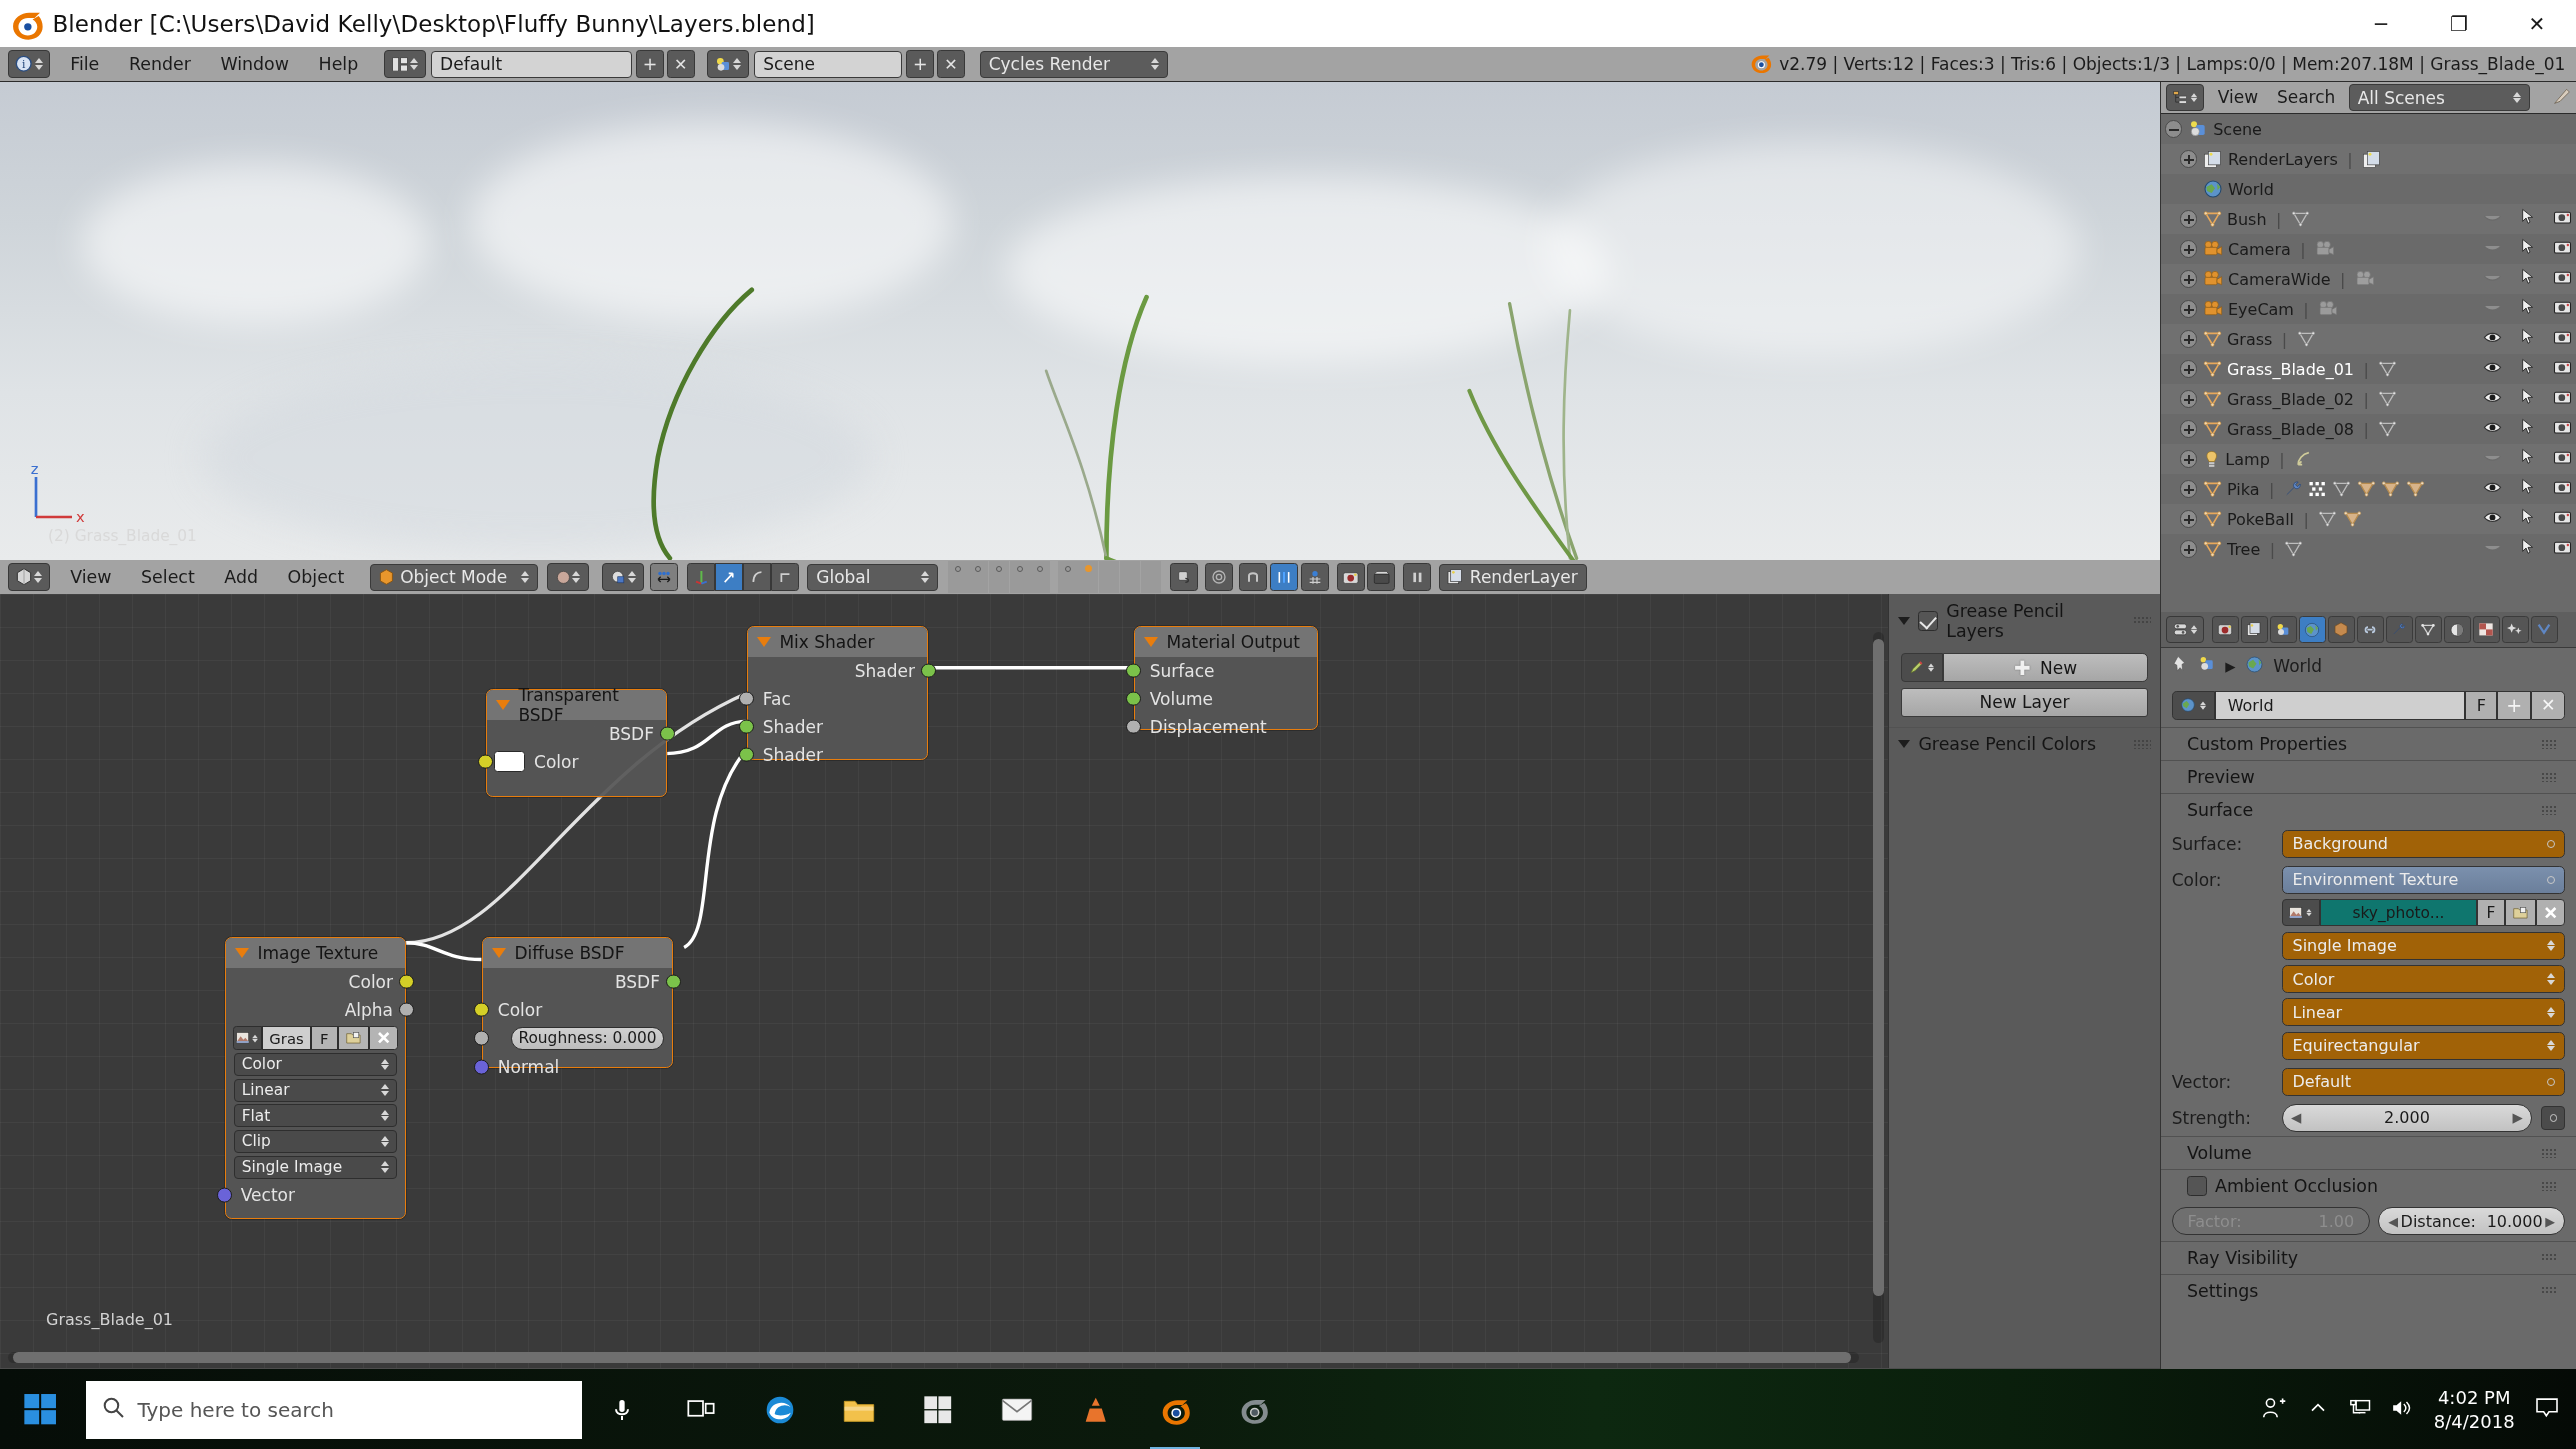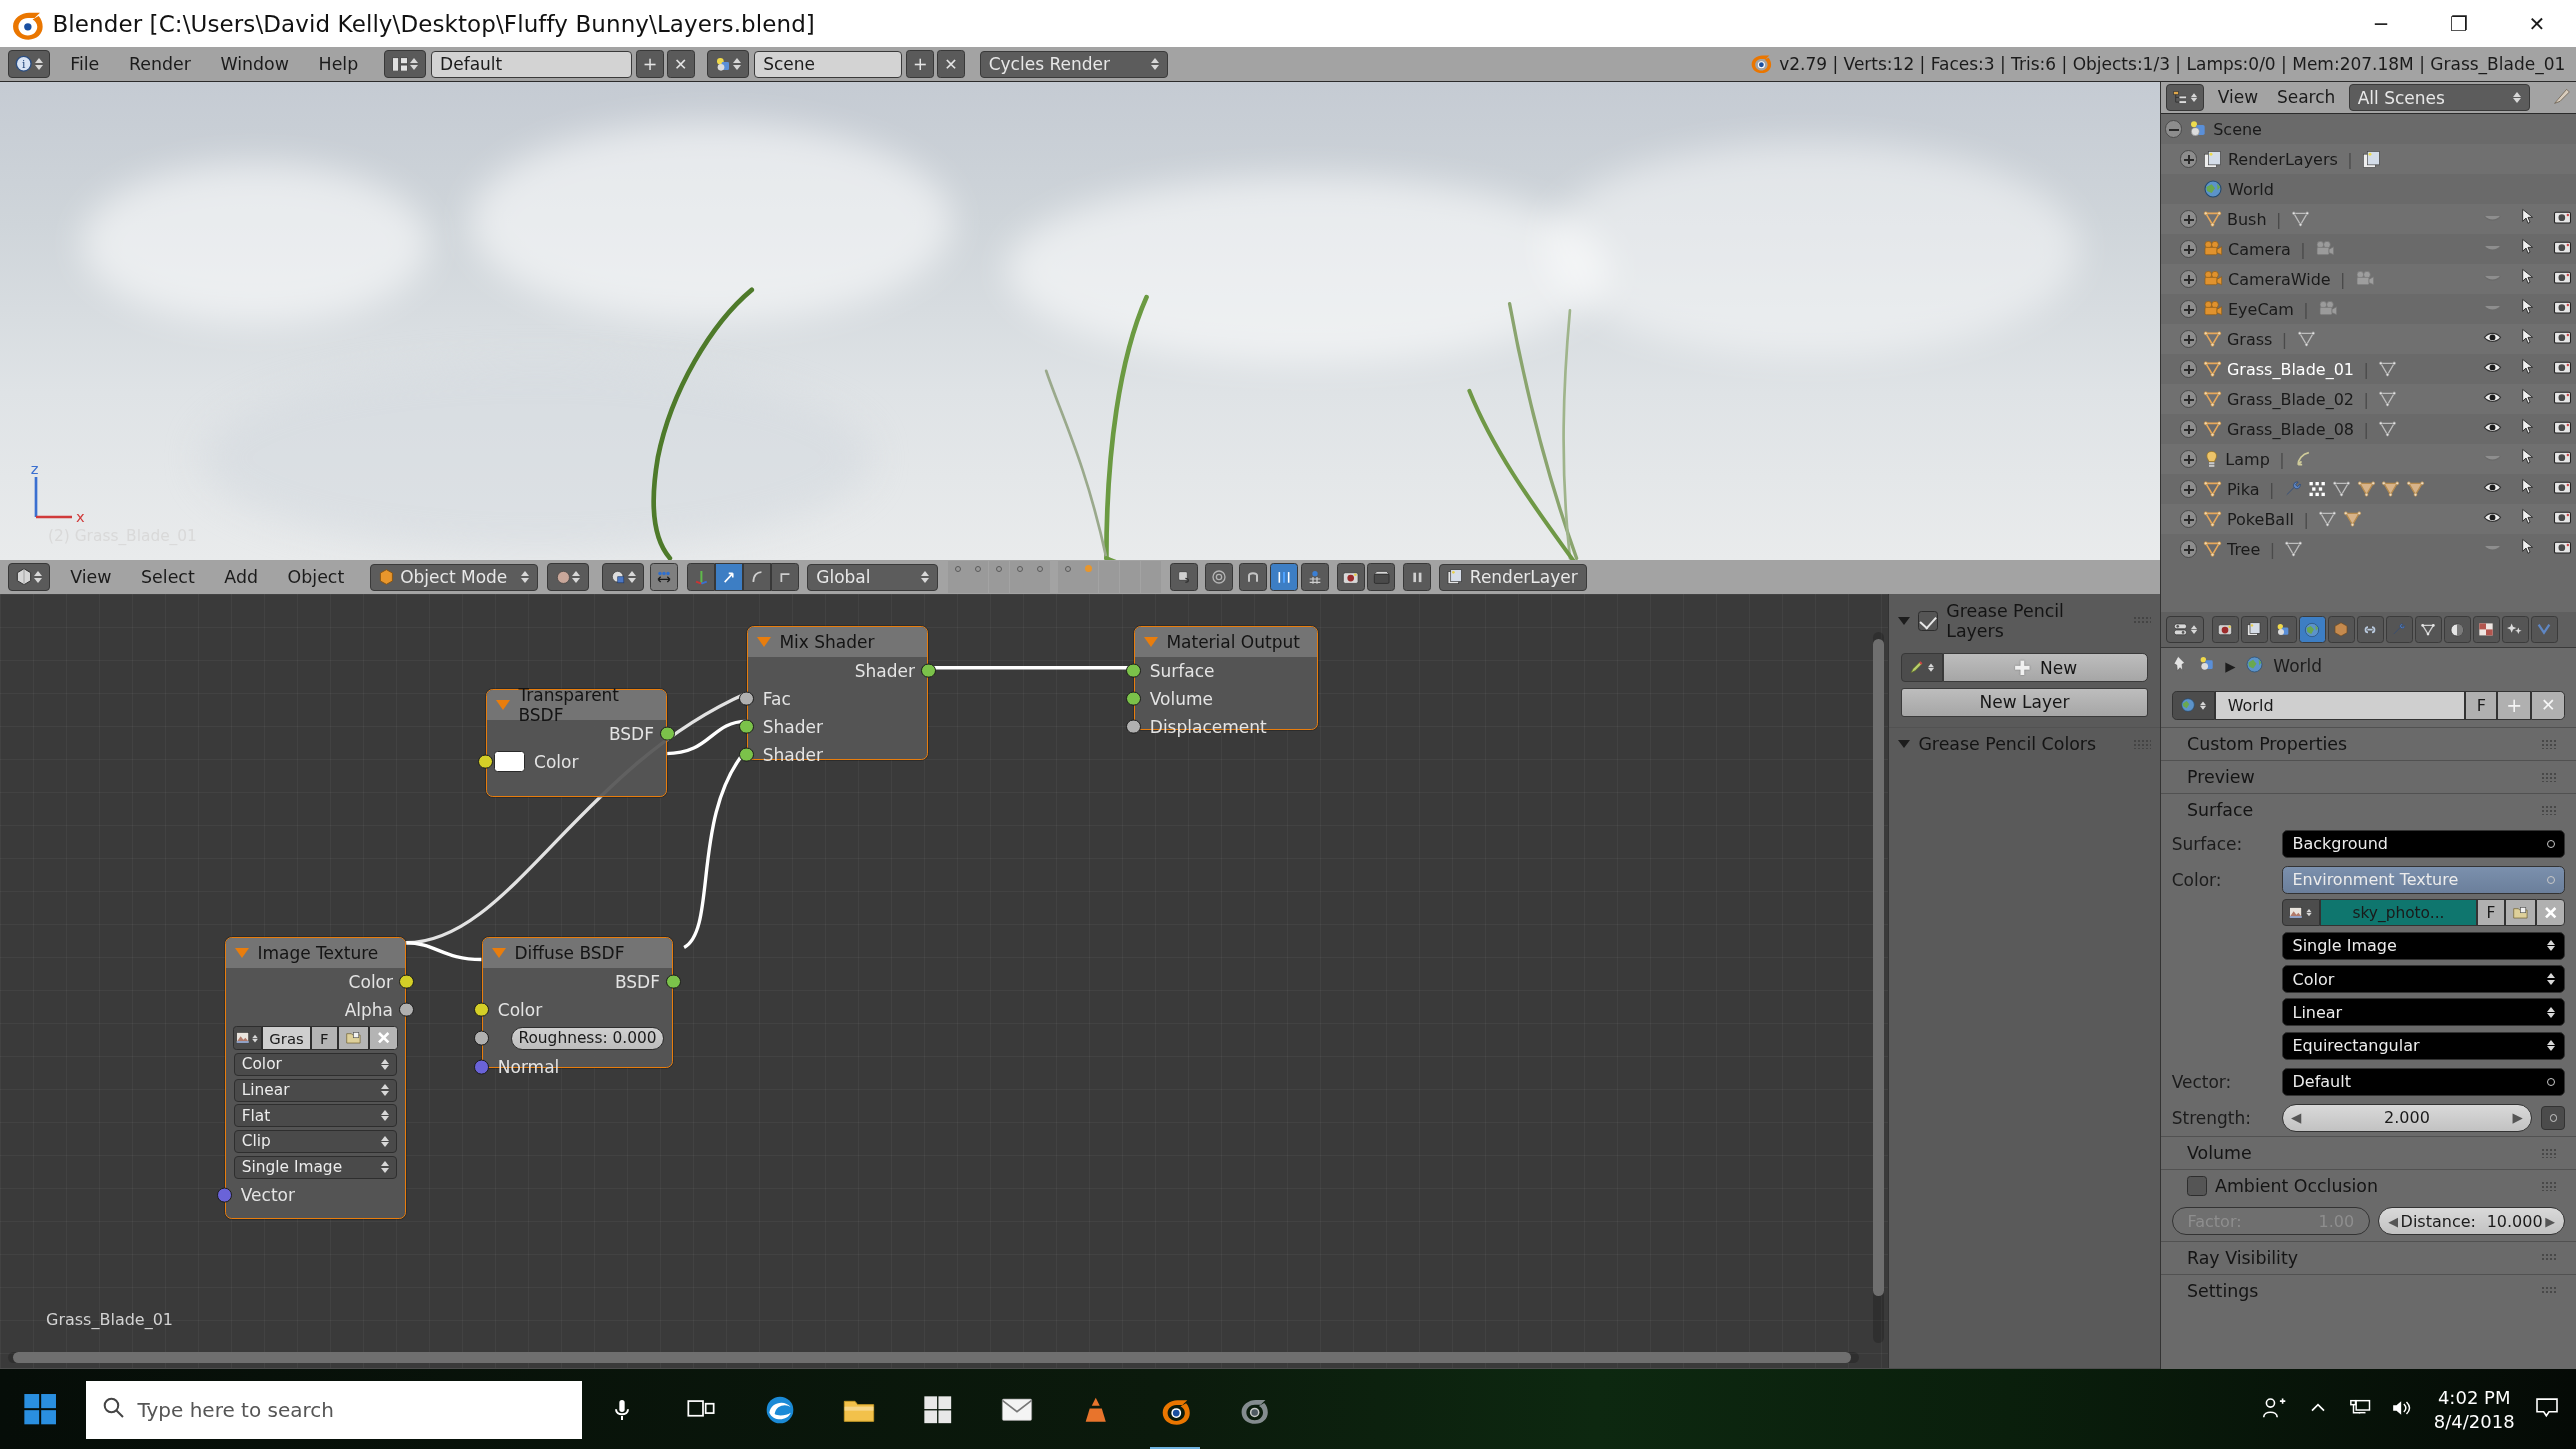--- a/index.html
+++ b/index.html
@@ -185,21 +185,21 @@
   }
   #props-tabs { height: 36px; display: flex; align-items: center; gap: 2px; padding: 0 4px; background:#5f5f5f; border-bottom: 0.7px solid #3a3a3a; }
   .ptab { width: 27px; height: 27px; border-radius: 3.4px; display:flex; align-items:center; justify-content:center; background: #555; border: 0.7px solid #3b3b3b; }
   .ptab.active { background: #3d7ec4; }
   #props-breadcrumb { height: 36px; display: flex; align-items: center; gap: 9.4px; padding: 0 10.7px; font-size: 17px; color: #1c1c1c; }
   .id-block { display: flex; align-items: center; margin: 6.7px 10.7px; height: 29.5px; }
   .id-block .seg { height: 29.5px; border: 0.7px solid #333; display: flex; align-items: center; justify-content: center; font-size: 16px; }
   .prow { display: flex; align-items: center; padding: 4px 10.7px; gap: 9.4px; font-size: 17px; color: #1c1c1c; }
   .plabel { width: 101px; text-align: left; flex: 0 0 auto; }
   .pfield {
-    flex: 1; height: 28px; background: #000000; border: 0.7px solid #333; border-radius: 5.4px;
+    flex: 1; height: 28px; background: #a16207; border: 0.7px solid #333; border-radius: 5.4px;
     display: flex; align-items: center; padding: 0 9.4px; color: #ececec; font-size: 16px;
   }
   .pfield.accent { background: linear-gradient(#7b90ad,#6b7f9b); }
   .pfield .dot { margin-left: auto; width: 8px; height: 8px; border-radius: 50%; border: 1.3px solid #c8c8c8; }
   .pfield.slider { background: linear-gradient(#d9d9d9,#c2c2c2); color: #1a1a1a; justify-content: center; border-radius: 14px; }
   .section-hdr { display: flex; align-items: center; gap: 8px; padding: 6px 18px; font-size: 17.4px; color: #141414; border-top: 0.7px solid #515151; }
   .divider { height: 0.7px; background: #525252; }
 
   
   #taskbar {

